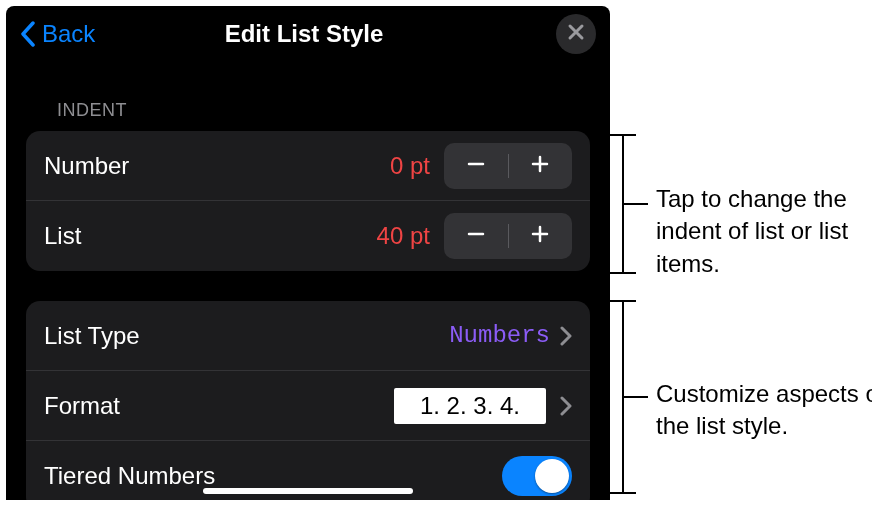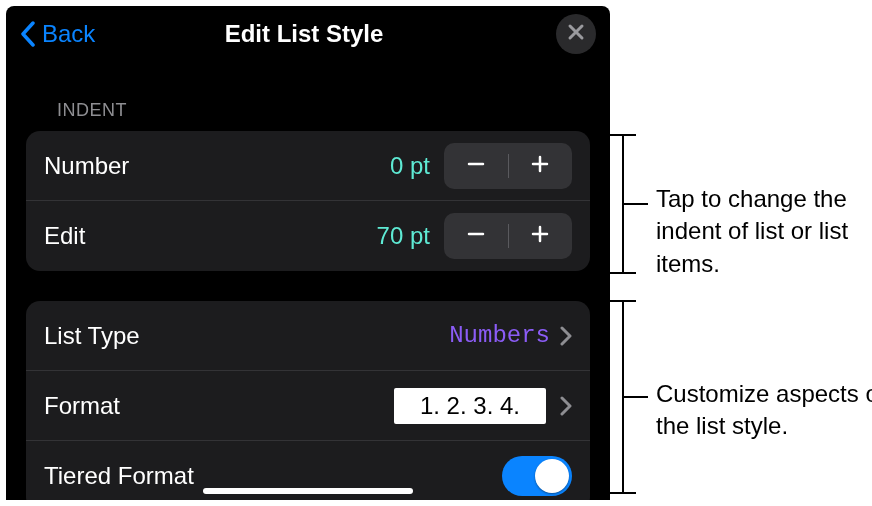--- a/index.html
+++ b/index.html
@@ -71,21 +71,21 @@
     justify-content: flex-end;
   }
   .row:last-child { border-bottom: none; }
   .row-left {
     font-size: 24px;
     color: #fff;
     flex: 1;
   }
   .row-value {
     font-size: 24px;
-    color: #5eead4;
+    color: #ef4444;
     margin-right: 14px;
   }
   .row-detail {
     font-size: 24px;
     color: #8b5cf6;
     margin-right: 10px;
     font-family: Liberation Mono, monospace;
   }
   .stepper {
     display: flex;
@@ -199,22 +199,22 @@
         </div>
         <div class="divider-v"></div>
         <div class="half">
           <span><svg width="20" height="20" viewBox="0 0 20 20">
                 <path d="M3 10 H17 M10 3 V17" stroke="#fff" stroke-width="2.5" stroke-linecap="round"></path>
               </svg></span>
         </div>
       </div>
     </div>
     <div class="row">
-      <div class="row-left">Edit</div>
-      <div class="row-value">70 pt</div>
+      <div class="row-left">List</div>
+      <div class="row-value">40 pt</div>
       <div class="stepper">
         <div class="half">
           <span><svg width="20" height="20" viewBox="0 0 20 20">
                 <path d="M3 10 H17" stroke="#fff" stroke-width="2.5" stroke-linecap="round"></path>
               </svg></span>
         </div>
         <div class="divider-v"></div>
         <div class="half">
           <span><svg width="20" height="20" viewBox="0 0 20 20">
                 <path d="M3 10 H17 M10 3 V17" stroke="#fff" stroke-width="2.5" stroke-linecap="round"></path>
@@ -237,21 +237,21 @@
     <div class="row">
       <div class="row-left">Format</div>
       <div class="format-badge">1. 2. 3. 4.</div>
       <div class="chevron-cell">
         <svg width="12" height="20" viewBox="0 0 12 20">
             <path d="M2 2 L10 10 L2 18" stroke="#8e8e92" stroke-width="3" fill="none" stroke-linecap="round" stroke-linejoin="round"></path>
           </svg>
       </div>
     </div>
     <div class="row">
-      <div class="row-left">Tiered Format</div>
+      <div class="row-left">Tiered Numbers</div>
       <div class="toggle">
         <div class="knob"></div>
       </div>
     </div>
   </div>
 
   <div class="home-indicator"></div>
 </div>
 
 <div class="callout-vline" style="left:622px; top:134px; height:140px;"></div>

